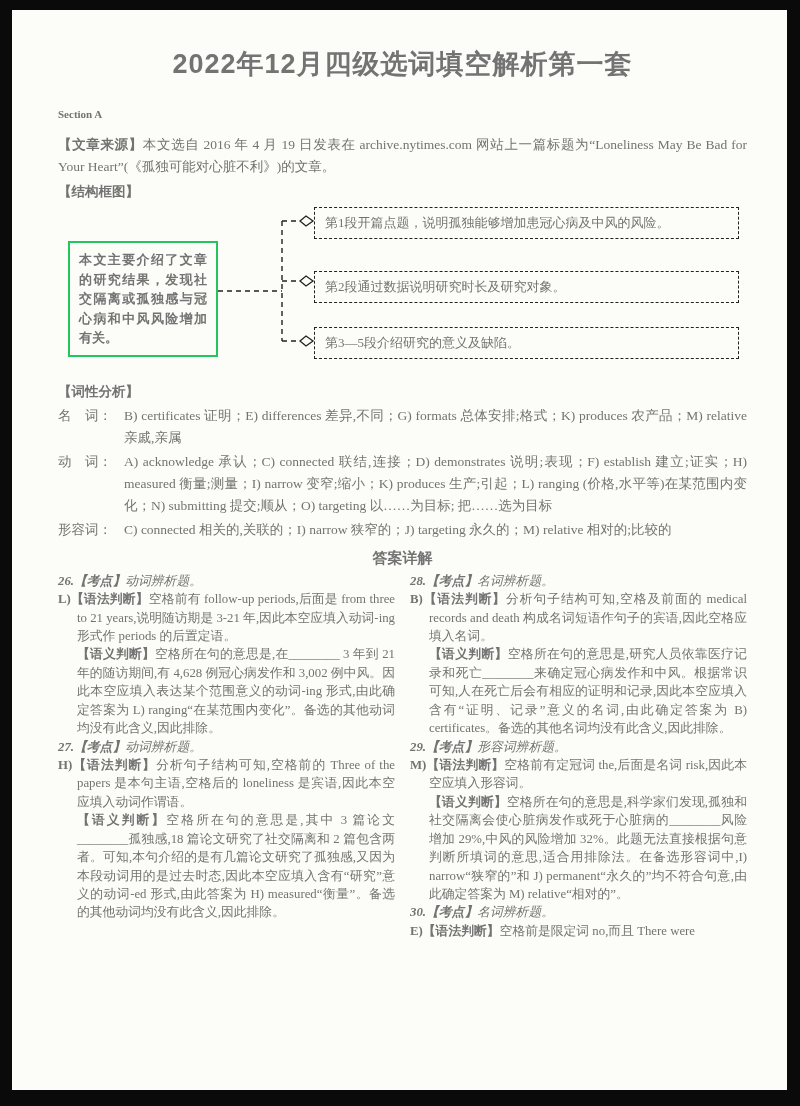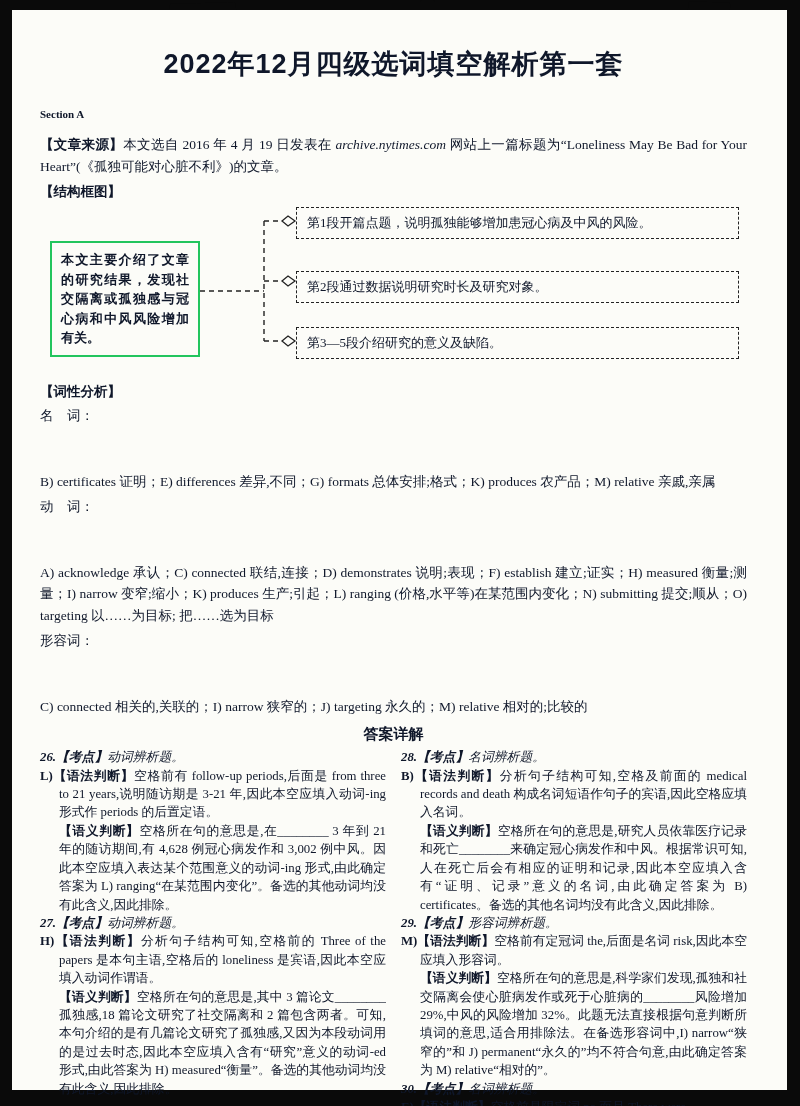--- a/index.html
+++ b/index.html
@@ -1,41 +1,41 @@
 <!DOCTYPE html>
 <html><head>
 <meta charset="utf-8">
 <style>
   html,body{margin:0;padding:0;}
   body{font-family:"Liberation Serif","DejaVu Serif",serif;background:#555;}
   .scan{position:relative;width:800px;height:1106px;background:#0a0a0a;overflow:hidden;margin:0 auto;}
-  .page{position:absolute;top:10px;left:12px;right:13px;bottom:16px;background:#fcfcf8;padding:28px 40px 0 28px;box-sizing:border-box;color:#0f172a;}
+  .page{position:absolute;top:10px;left:12px;right:13px;bottom:16px;background:#fcfcf8;padding:28px 40px 0 46px;box-sizing:border-box;color:#737373;}
   .artifact{position:absolute;background:#0a0a0a;}
   .a1{left:170px;top:3px;width:66px;height:11px;transform:rotate(-1deg);border-radius:2px;}
   .a2{left:420px;top:0;width:15px;height:12px;border-radius:2px;}
   .a3{left:688px;top:2px;width:42px;height:13px;transform:rotate(1deg);border-radius:2px;}
   .a4{left:6px;top:0;width:16px;height:40px;}
   .a5{left:770px;top:330px;width:10px;height:26px;border-radius:3px;}
 
   h1.title{margin:8px 0 26px;text-align:center;font-size:27px;letter-spacing:1px;font-weight:bold;font-family:"Liberation Sans","DejaVu Sans",sans-serif;}
   .section-a{font-size:11px;font-weight:bold;margin:0 0 14px;}
   p.source{font-size:13.5px;line-height:1.6;margin:0 0 6px;text-align:justify;}
   .blabel{font-size:13.5px;font-weight:bold;margin:2px 0 4px;}
   .b{font-weight:bold;}
-  .it{font-style:italic;}
+  .it{}
 
   .flowchart{position:relative;width:100%;height:172px;margin:2px 0 6px;}
   .flowchart svg{position:absolute;left:0;top:0;}
   .summary-box{position:absolute;left:10px;top:36px;width:128px;border:2px solid #22c55e;padding:7px 9px;font-size:13px;font-weight:bold;line-height:1.5;text-align:justify;background:#fcfcf8;}
   .flow-box{position:absolute;left:256px;right:8px;border:1.4px dashed #222;padding:6px 10px;font-size:13px;line-height:1.4;background:#fcfcf8;box-sizing:border-box;}
   .fb1{top:2px;}
   .fb2{top:66px;}
   .fb3{top:122px;}
 
-  .pos-row{display:flex;font-size:13.5px;line-height:1.6;margin:0 0 3px;flex-direction:column;}
+  .pos-row{display:flex;font-size:13.5px;line-height:1.6;margin:0 0 3px;}
   .pos-label{flex:0 0 66px;white-space:nowrap;}
   .pos-text{flex:1;text-align:justify;}
 
   .answers-heading{text-align:center;font-weight:bold;font-size:15px;margin:8px 0 4px;}
   .columns{display:flex;gap:15px;}
   .col{flex:1;min-width:0;}
   .q{font-size:12.8px;line-height:1.44;}
   .q-head{text-align:justify;font-style:italic;}
   .q-para{text-align:justify;}
   .hang{padding-left:19px;text-indent:-19px;}

